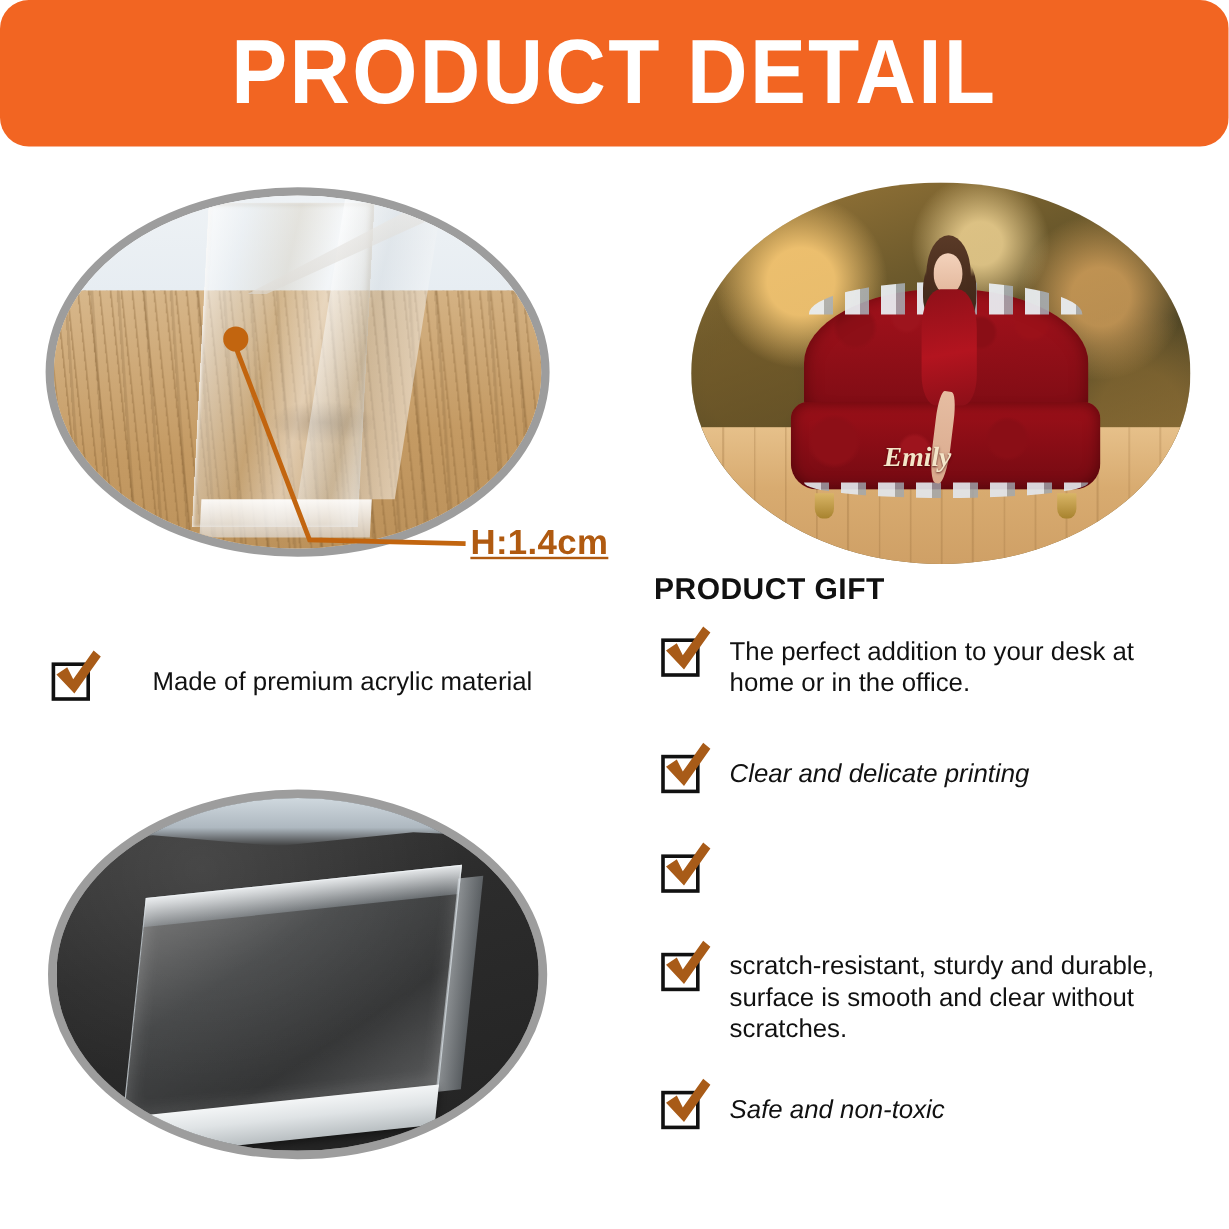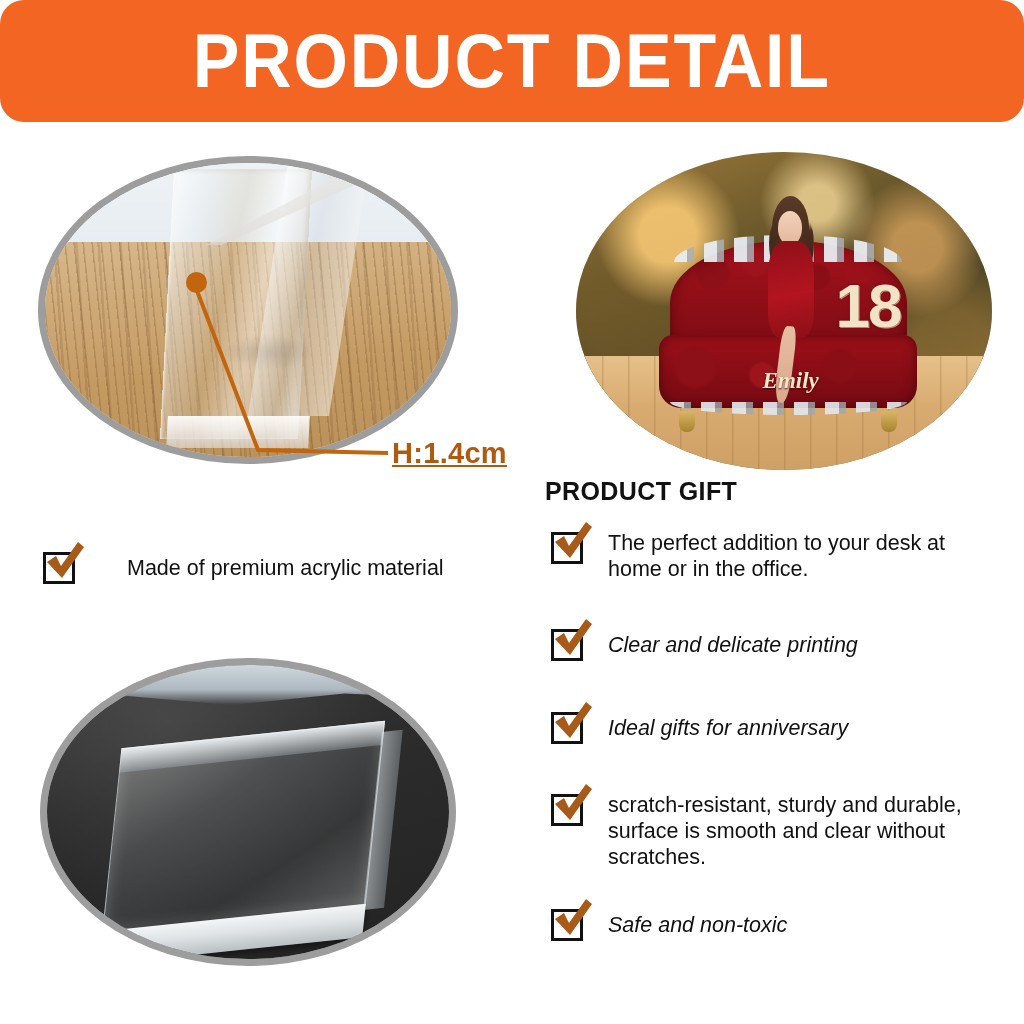--- a/index.html
+++ b/index.html
@@ -200,21 +200,20 @@
     position:absolute;right:5%;top:16%;width:28%;height:44%;
     color:#f2e2c6;
     font-family:"Liberation Sans",sans-serif;
     font-weight:700;font-size:62px;line-height:1;
     display:flex;align-items:center;justify-content:center;
     text-shadow:0 0 3px #6b0a10, 1px 1px 0 #d8c49a;
     letter-spacing:-2px;
   }
   .name-script{
     position:absolute;left:30%;top:74%;width:42%;
-    text-align:center;
     font-family:"Liberation Serif",serif;
     font-style:italic;font-weight:700;font-size:23px;
     color:#f4e6c9;
     text-shadow:0 1px 2px rgba(60,0,4,.85);
   }
   .sofa-legs{
     position:absolute;left:6%;bottom:-11%;width:88%;height:12%;
   }
   .leg{position:absolute;bottom:0;width:16px;height:100%;
     background:linear-gradient(180deg,#d9b566,#a8832f);
@@ -332,21 +331,20 @@
         <div class="leg" style="left:2%"></div>
         <div class="leg" style="right:2%"></div>
       </div>
       <div class="figure">
         <div class="fig-hair"></div>
         <div class="fig-face"></div>
         <div class="fig-hair-side"></div>
         <div class="fig-dress"></div>
         <div class="fig-legs"></div>
       </div>
-      <div class="number-badge">18</div>
       <div class="name-script">Emily</div>
     </div>
   </div>
 
   <div class="oval oval-bordered" id="oval-block">
     <div class="slate"></div>
     <div class="slate-edge"></div>
     <div class="block">
       <div class="block-face"></div>
       <div class="block-top-bevel"></div>
@@ -388,21 +386,20 @@
     <span class="b-text">Clear and delicate printing</span>
   </div>
 
   <div class="bullet rb" id="rb2">
     <span class="cbox">
       <span class="sq"></span>
       <svg class="tick" viewBox="0 0 46 46">
         <polygon points="6,24 15,18 20,28 37,4 43,9 21,40" fill="#A85B18"></polygon>
       </svg>
     </span>
-    <span class="b-text">Ideal gifts for anniversary</span>
   </div>
 
   <div class="bullet rb" id="rb3">
     <span class="cbox">
       <span class="sq"></span>
       <svg class="tick" viewBox="0 0 46 46">
         <polygon points="6,24 15,18 20,28 37,4 43,9 21,40" fill="#A85B18"></polygon>
       </svg>
     </span>
     <span class="b-text">scratch-resistant, sturdy and durable, surface is smooth and clear without scratches.</span>

